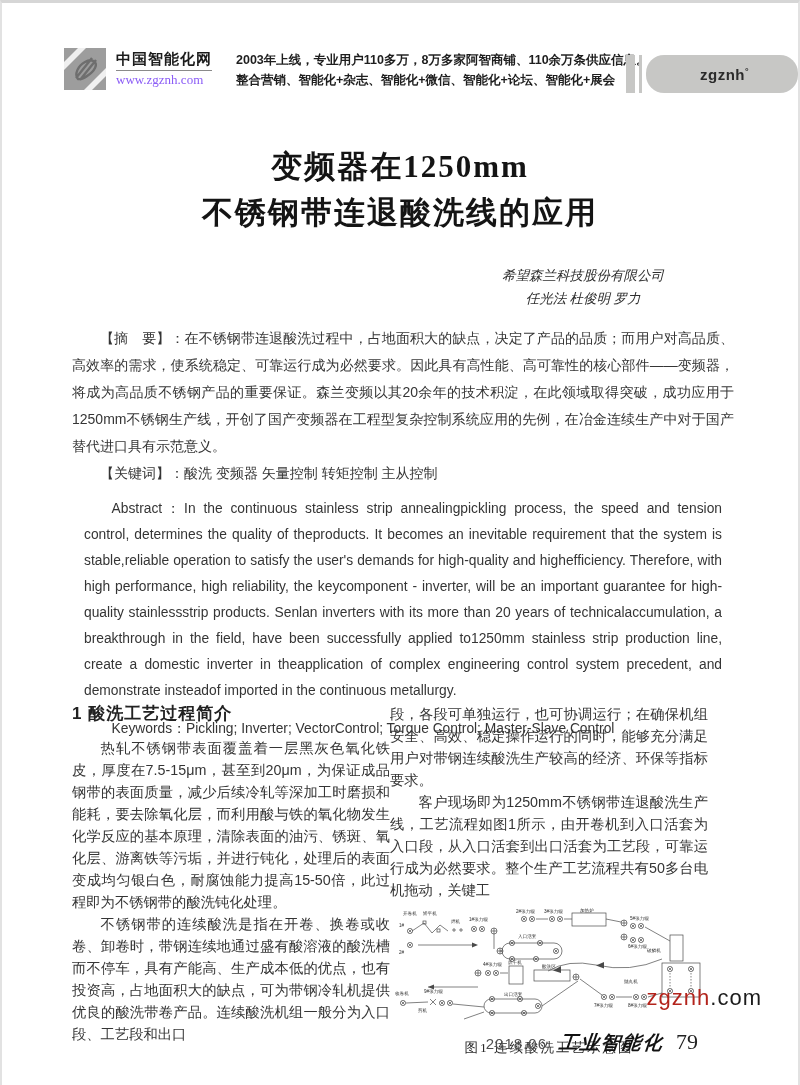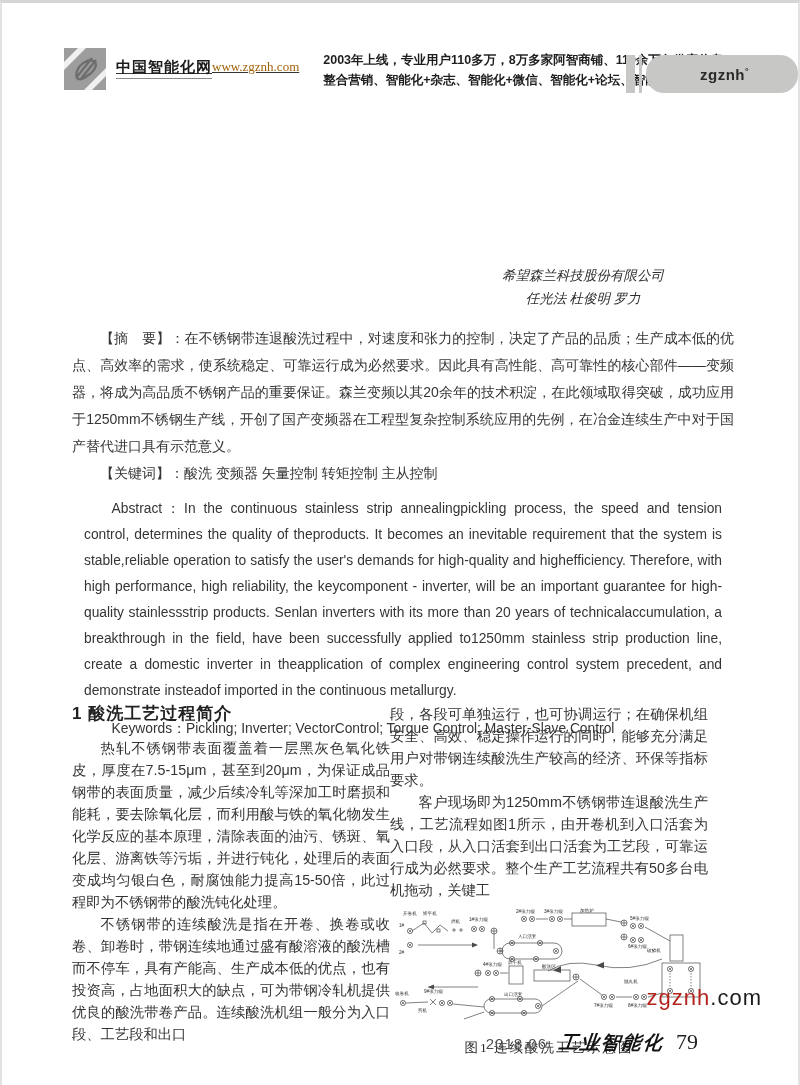--- a/index.html
+++ b/index.html
@@ -4,24 +4,24 @@
 <style>
   html,body{margin:0;padding:0;background:#fff;}
   .page{position:relative;width:800px;height:1085px;background:#fff;overflow:hidden;
         font-family:"Liberation Sans",sans-serif;color:#333;
         border-top:3px solid #d6d6d6;border-left:2px solid #e2e2e2;border-right:2px solid #e2e2e2;
         box-sizing:border-box;}
   
   .header{position:absolute;top:44px;left:62px;right:0;height:56px;}
   .logo-row{display:flex;align-items:center;gap:10px;}
   .logo-icon{width:42px;height:42px;flex:0 0 auto;}
-  .logo-text{display:flex;flex-direction:row;text-decoration:underline;}
+  .logo-text{display:flex;flex-direction:column;}
   .logo-name{font-size:15px;font-weight:bold;letter-spacing:1px;color:#1c1c1c;
              border-bottom:1px solid #8a8a8a;padding-bottom:1px;}
-  .logo-url{font-size:13px;font-family:"Liberation Serif",serif;color:#a16207;padding-top:1px;}
+  .logo-url{font-size:13px;font-family:"Liberation Serif",serif;color:#8b5cf6;padding-top:1px;}
   .tagline{margin-left:14px;font-size:12.5px;font-weight:bold;line-height:20px;color:#1e1e1e;padding-top:3px;}
   .banner{position:absolute;top:8px;right:0;height:38px;width:152px;background:#c7c7c5;
           display:flex;align-items:center;border-radius:18px;}
   .banner-text{margin-left:54px;font-size:15px;font-weight:bold;color:#2b2b2b;letter-spacing:.5px;}
   .banner-mark{font-size:9px;vertical-align:top;}
   .banner-strip{position:absolute;top:8px;right:156px;height:38px;width:3px;background:#c7c7c5;}
   .banner-square{position:absolute;top:8px;right:163px;height:38px;width:9px;background:#c7c7c5;}
   
   .title{position:absolute;top:141px;left:0;width:100%;text-align:center;
          font-family:"Liberation Serif","DejaVu Serif",serif;font-weight:bold;
@@ -85,28 +85,32 @@
         <div>整合营销、智能化+杂志、智能化+微信、智能化+论坛、智能化+展会</div>
       </div>
     </div>
     <div class="banner-square"></div>
     <div class="banner-strip"></div>
     <div class="banner">
       <span class="banner-text"><span>zgznh</span><span class="banner-mark">°</span></span>
     </div>
   </div>
 
+  <div class="title">
+    <div>变频器在1250mm</div>
+    <div>不锈钢带连退酸洗线的应用</div>
+  </div>
 
   <div class="authors">
     <div>希望森兰科技股份有限公司</div>
     <div>任光法 杜俊明 罗力</div>
   </div>
 
   <div class="abs-cn">
-    <p><span>【摘　要】：</span><span>在不锈钢带连退酸洗过程中，对速度和张力的控制，决定了产品的品质；生产成本低的优点、高效率的需求，使系统稳定、可靠运行成为必然要求。因此具有高性能、高可靠性的核心部件——变频器，将成为高品质不锈钢产品的重要保证。森兰变频以其20余年的技术积淀，在此领域取得突破，成功应用于1250mm不锈钢生产线，开创了国产变频器在工程型复杂控制系统应用的先例，在冶金连续生产中对于国产替代进口具有示范意义。</span></p>
+    <p><span>【摘　要】：</span><span>在不锈钢带连退酸洗过程中，占地面积大的缺点，决定了产品的品质；而用户对高品质、高效率的需求，使系统稳定、可靠运行成为必然要求。因此具有高性能、高可靠性的核心部件——变频器，将成为高品质不锈钢产品的重要保证。森兰变频以其20余年的技术积淀，在此领域取得突破，成功应用于1250mm不锈钢生产线，开创了国产变频器在工程型复杂控制系统应用的先例，在冶金连续生产中对于国产替代进口具有示范意义。</span></p>
     <p><span>【关键词】：</span><span>酸洗  变频器  矢量控制  转矩控制  主从控制</span></p>
   </div>
 
   <div class="abs-en">
     <p class="ind"><span>Abstract：</span><span>In the continuous stainless strip annealingpickling process, the speed and tension control, determines the quality of theproducts. It becomes an inevitable requirement that the system is stable,reliable operation to satisfy the user's demands for high-quality and highefficiency. Therefore, with high performance, high reliability, the keycomponent - inverter, will be an important guarantee for high-quality stainlessstrip products. Senlan inverters with its more than 20 years of technicalaccumulation, a breakthrough in the field, have been successfully applied to1250mm stainless strip production line, create a domestic inverter in theapplication of complex engineering control system precedent, and demonstrate insteadof imported in the continuous metallurgy.</span></p>
     <p class="ind"><span>Keywords：</span><span>Pickling; Inverter; VectorControl; Torque Control; Master-Slave Control</span></p>
   </div>
 
   <div class="columns">
     <div class="col">

